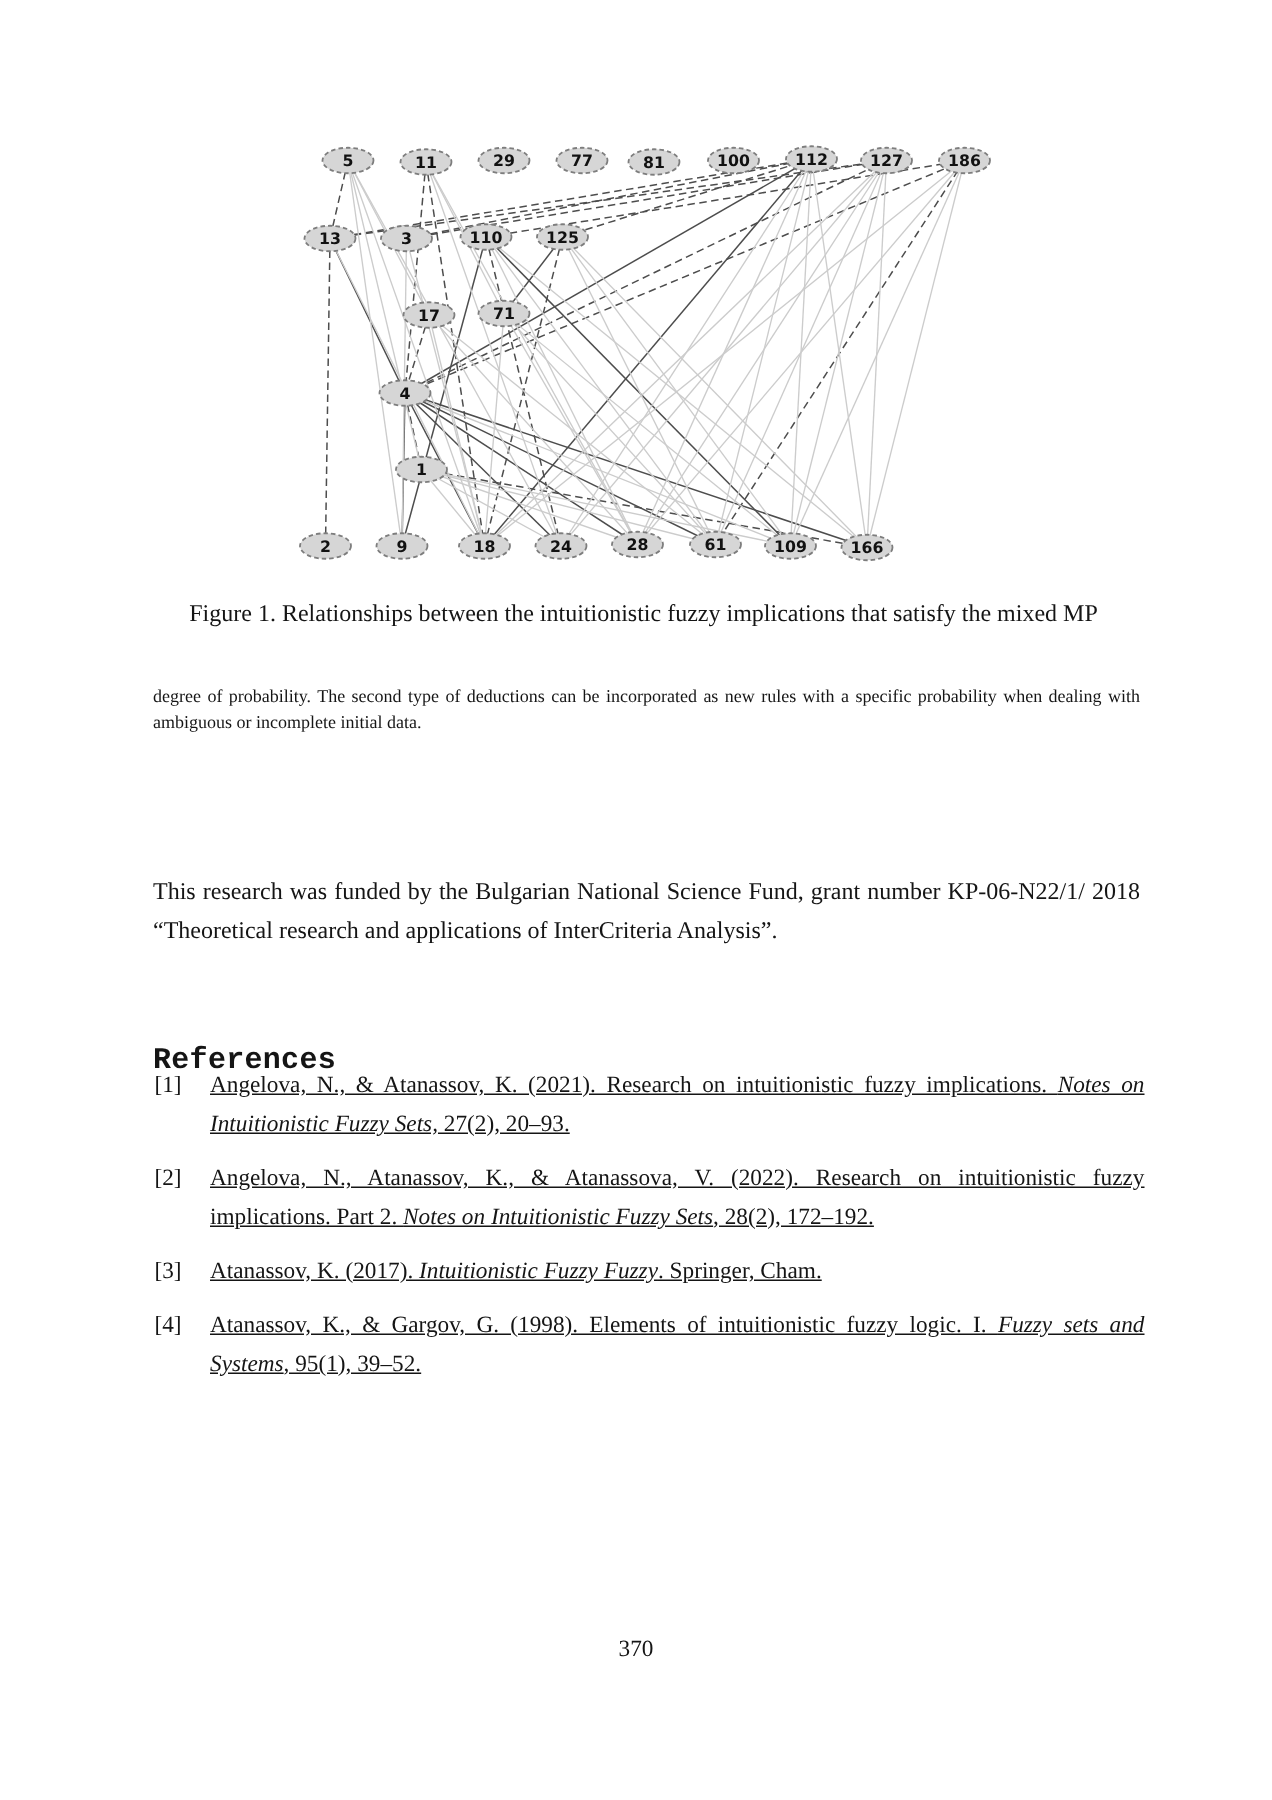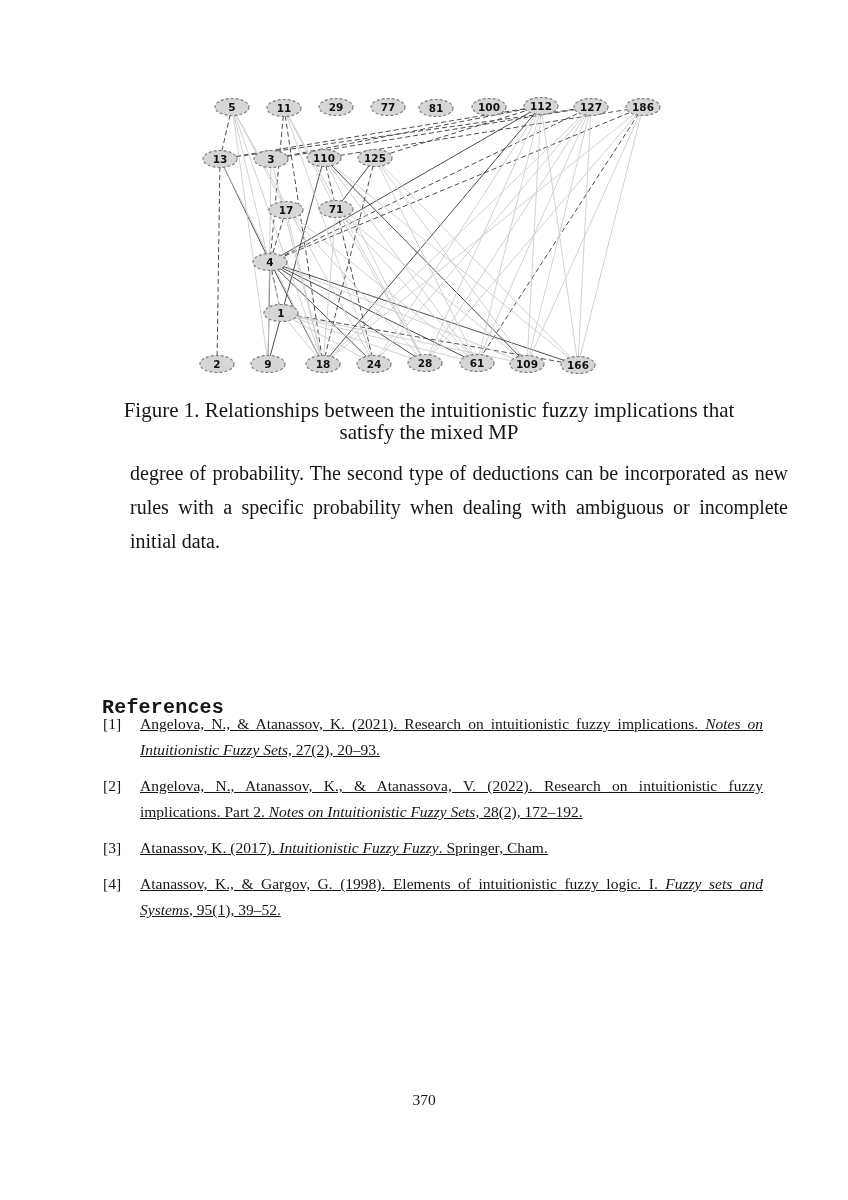--- a/index.html
+++ b/index.html
@@ -17,32 +17,31 @@
     top: 85px;
     width: 520px;
     height: 312px;
   }
   .figure-caption {
     position: absolute;
     left: 95px;
     top: 399px;
     width: 668px;
     text-align: center;
-    font-size: 21px;
+    font-size: 16px;
     line-height: 22px;
   }
   .body-par {
     position: absolute;
     left: 102px;
     top: 456px;
     width: 658px;
-    font-size: 20px;
-    line-height: 34px;
+    font-size: 12px;
+    line-height: 17px;
     text-align: justify;
-    margin-left: 28px;
   }
   .section-heading {
     position: absolute;
     left: 102px;
     font-family: "Liberation Serif", serif;
     font-weight: bold;
     font-size: 23.5px;
     letter-spacing: 0.2px;
   }
   #ack-heading { top: 534px; }
@@ -274,20 +273,21 @@
           <text x="398" y="283.8" text-anchor="middle" class="node-label">166</text>
         </g>
       </svg>
   </div>
 
   <div class="figure-caption">Figure 1. Relationships between the intuitionistic fuzzy implications that satisfy the mixed MP</div>
 
   <div class="body-par">degree of probability.  The second type of deductions can be incorporated as new rules with a specific probability when dealing with ambiguous or incomplete initial data.</div>
 
 
+  <div class="ack-par">This research was funded by the Bulgarian National Science Fund, grant number KP-06-N22/1/ 2018 “Theoretical research and applications of InterCriteria Analysis”.</div>
 
   <h2 class="section-heading" id="refs-heading">References</h2>
 
   <div class="refs-list" id="refs-list">
       <div class="ref-item">
         <span class="ref-label">[1]</span>
         <span class="ref-text">Angelova, N., &amp; Atanassov, K. (2021). Research on intuitionistic fuzzy implications. <i>Notes on Intuitionistic Fuzzy Sets,</i> 27(2), 20–93.</span>
       </div>
       <div class="ref-item">
         <span class="ref-label">[2]</span>

